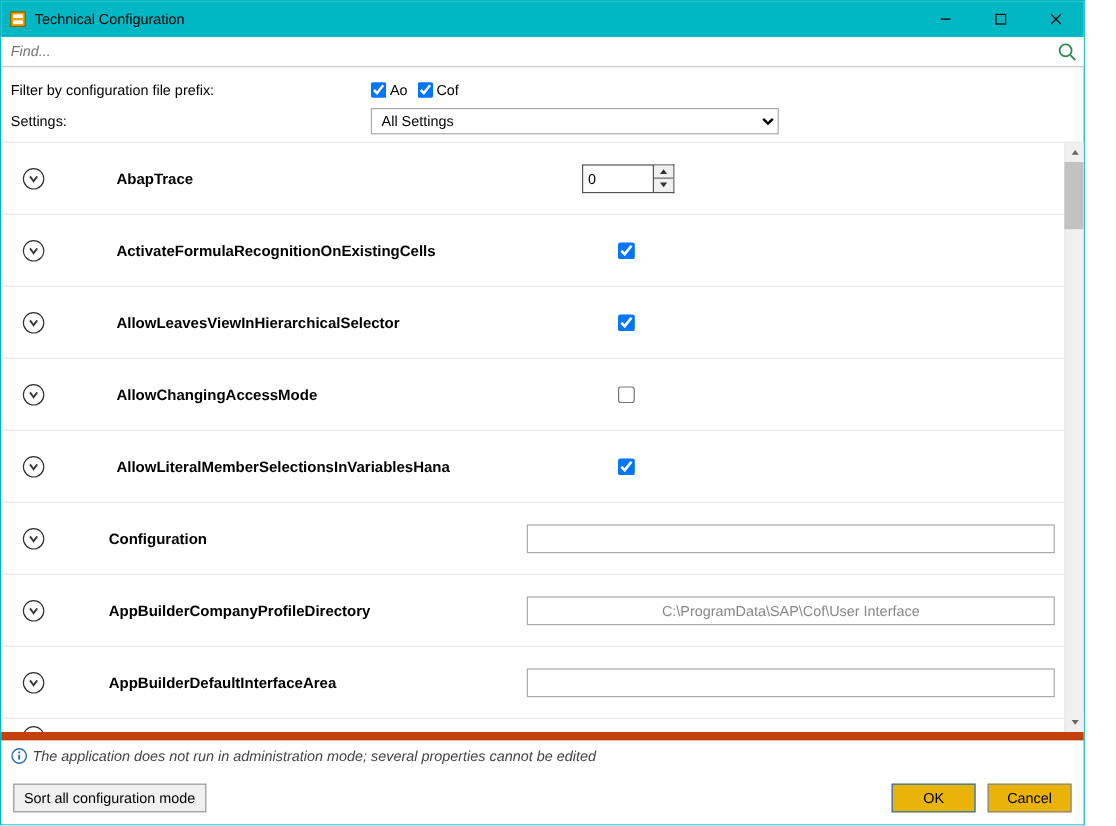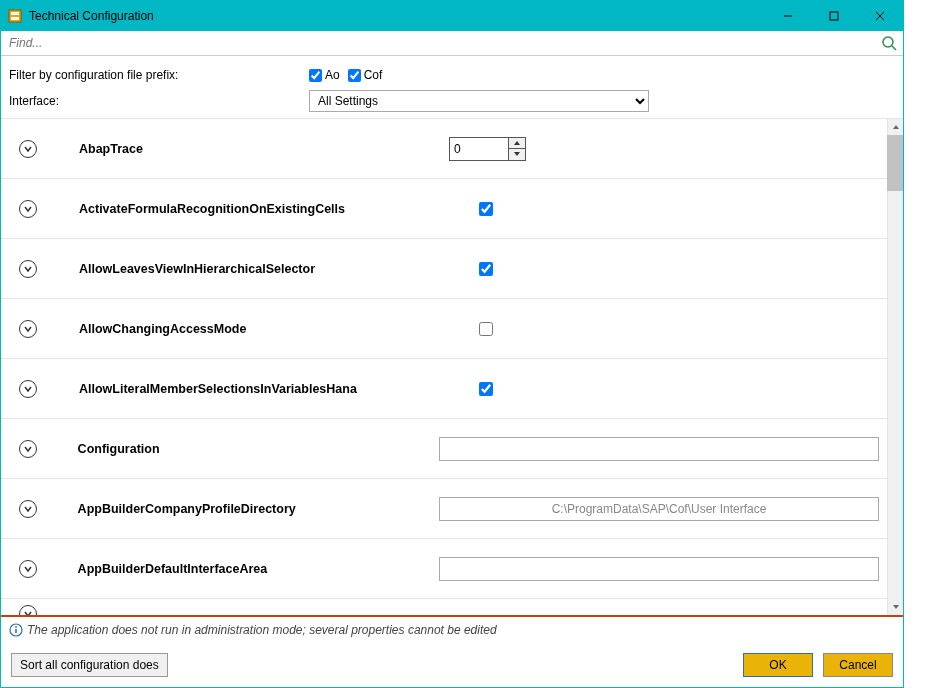--- a/index.html
+++ b/index.html
@@ -26,37 +26,37 @@
   .searchbar { position:relative; border-bottom:1px solid #ccc; }
   .searchbar input {
     width:100%; height:24px; border:none; outline:none;
     padding:0 24px 0 8px; font-size:12px; font-style:italic; color:#666; background:#fff;
   }
   .search-icon { position:absolute; right:6px; top:4px; width:16px; height:16px; }
 
   .filterbar { padding:6px 8px 4px 8px; }
   .filterbar-row { display:flex; align-items:center; height:26px; }
   .filter-label { width:300px; }
-  .cbwrap { display:flex; align-items:center; margin-right:8px; }
+  .cbwrap { display:flex; margin-right:8px; }
   .cbwrap input { margin:0 3px 0 0; }
   .settings-select {
     width:340px; height:22px; border:1px solid #aaa; font-size:12px;
     padding:0 4px; background:#fff;
   }
 
   .list-area { flex:1; overflow:hidden; position:relative; border-top:1px solid #e5e5e5; }
   .list-scroll { position:absolute; inset:0 16px 0 0; overflow:hidden; }
   .vscroll-track { position:absolute; top:0; right:0; width:16px; height:100%; background:#f0f0f0; border-left:1px solid #e5e5e5;}
   .vscroll-arrow { width:16px; height:16px; display:flex; align-items:center; justify-content:center; background:#f0f0f0;}
   .vscroll-thumb { position:absolute; right:0; top:16px; width:16px; height:56px; background:#c2c2c2; }
   .vscroll-arrow.bottom{position:absolute; bottom:0;}
 
   .setting-row {
     display:flex; align-items:center; height:60px;
-    border-bottom:1px solid #e5e5e5; padding:0 8px;
+    border-bottom:1px solid #e5e5e5; padding:0 8px;gap:18px;
   }
   .setting-row:first-child{border-top:none;}
   .expand-col { width:70px; display:flex; align-items:flex-start; justify-content:flex-start; padding-left:10px; }
   .expand-circle {
     width:18px; height:18px; border:1.5px solid #333; border-radius:50%;
     display:flex; align-items:center; justify-content:center; cursor:pointer;
   }
   .expand-circle svg{width:10px;height:10px;}
   .name-col { width:370px; font-weight:600; font-size:12.5px; }
   .value-col { flex:1; display:flex; align-items:center; }
@@ -68,21 +68,21 @@
   .spinner { display:flex; align-items:center;}
   .spinner input[type="text"]{ width:60px; height:24px; border:1px solid #555; text-align:left; padding:0 4px;}
   .spinbtns { display:flex; flex-direction:column; border:1px solid #555; border-left:none; height:24px;}
   .spinbtns div{ width:16px; height:12px; display:flex; align-items:center; justify-content:center; background:#f0f0f0; border-bottom:1px solid #555; cursor:pointer;}
   .spinbtns div:last-child{border-bottom:none;}
   .spinbtns svg{width:8px;height:6px;}
 
   .setting-row.partial { height:30px; border-bottom:none;}
   .setting-row.partial .name-col, .setting-row.partial .value-col{visibility:hidden;}
 
-  .status-line { padding:6px 8px 10px 8px; font-style:italic; color:#444; display:flex; align-items:center; border-top:2px solid #c2410c;}
+  .status-line { padding:6px 8px 10px 8px; font-style:italic; color:#444; display:flex; align-items:center; border-top:7px solid #c2410c;}
   .status-line .info-icon{width:14px;height:14px;margin-right:4px;font-style:normal;}
 
   .footer { display:flex; align-items:center; padding:6px 10px 10px 10px; }
   .footer .sortbtn{
     height:24px; padding:0 8px; border:1px solid #999; background:#f0f0f0; font-size:12px; cursor:pointer;
   }
   .footer .spacer{flex:1;}
   .footer .btn{
     width:70px; height:24px; border:1px solid #888; background:#eab308; font-size:12px; margin-left:10px; cursor:pointer;
   }
@@ -137,21 +137,21 @@
       <label class="cbwrap">
         <input type="checkbox" checked="" style="">
         <span>Ao</span>
       </label>
       <label class="cbwrap">
         <input type="checkbox" checked="" style="">
         <span>Cof</span>
       </label>
     </div>
     <div class="filterbar-row">
-      <span class="filter-label">Interface:</span>
+      <span class="filter-label">Settings:</span>
       <select class="settings-select">
         <option>All Settings</option>
       </select>
     </div>
   </div>
 
   <div class="list-area">
     <div class="list-scroll">
 
       <div class="setting-row">
@@ -312,18 +312,18 @@
       <svg viewBox="0 0 14 14">
           <circle cx="7" cy="7" r="6" fill="none" stroke="#2a6fbb" stroke-width="1.2"></circle>
           <rect x="6.2" y="6" width="1.6" height="4" fill="#2a6fbb"></rect>
           <rect x="6.2" y="3.2" width="1.6" height="1.6" fill="#2a6fbb"></rect>
         </svg>
     </span>
     <span>The application does not run in administration mode; several properties cannot be edited</span>
   </div>
 
   <div class="footer">
-    <button class="sortbtn">Sort all configuration does</button>
+    <button class="sortbtn">Sort all configuration mode</button>
     <span class="spacer"></span>
     <button class="btn primary">OK</button>
     <button class="btn">Cancel</button>
   </div>
 </div>
 
 </body></html>

